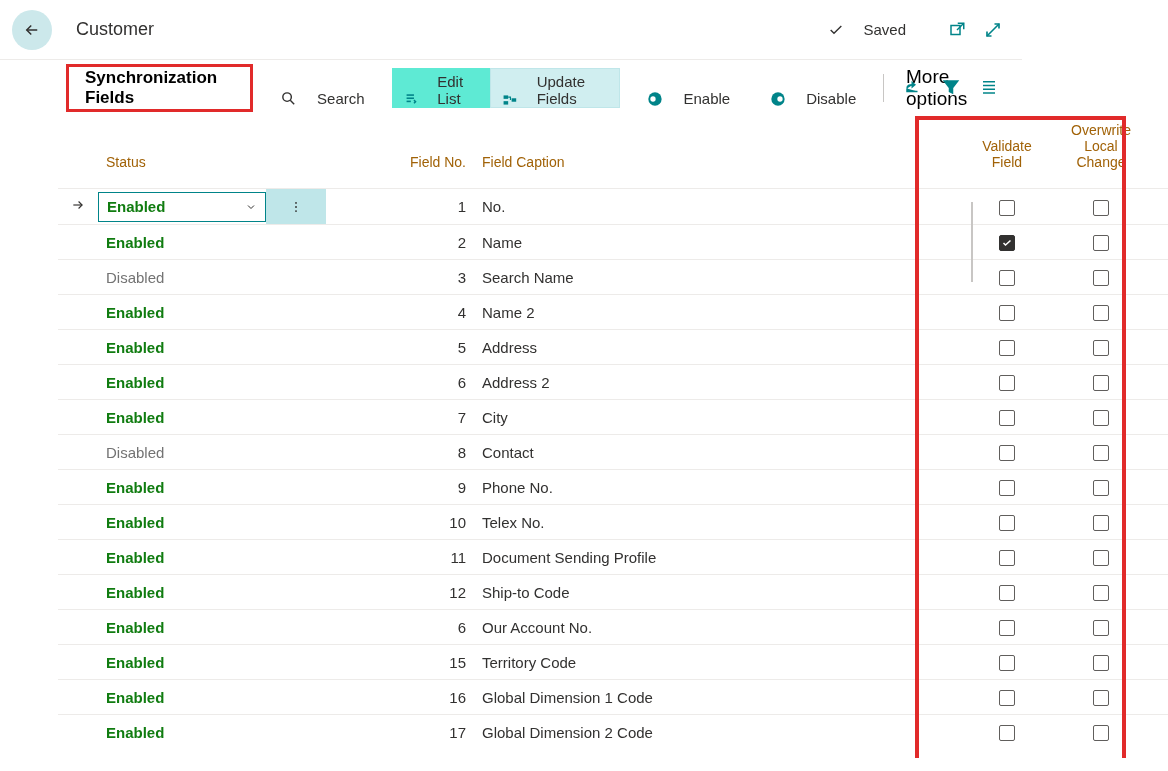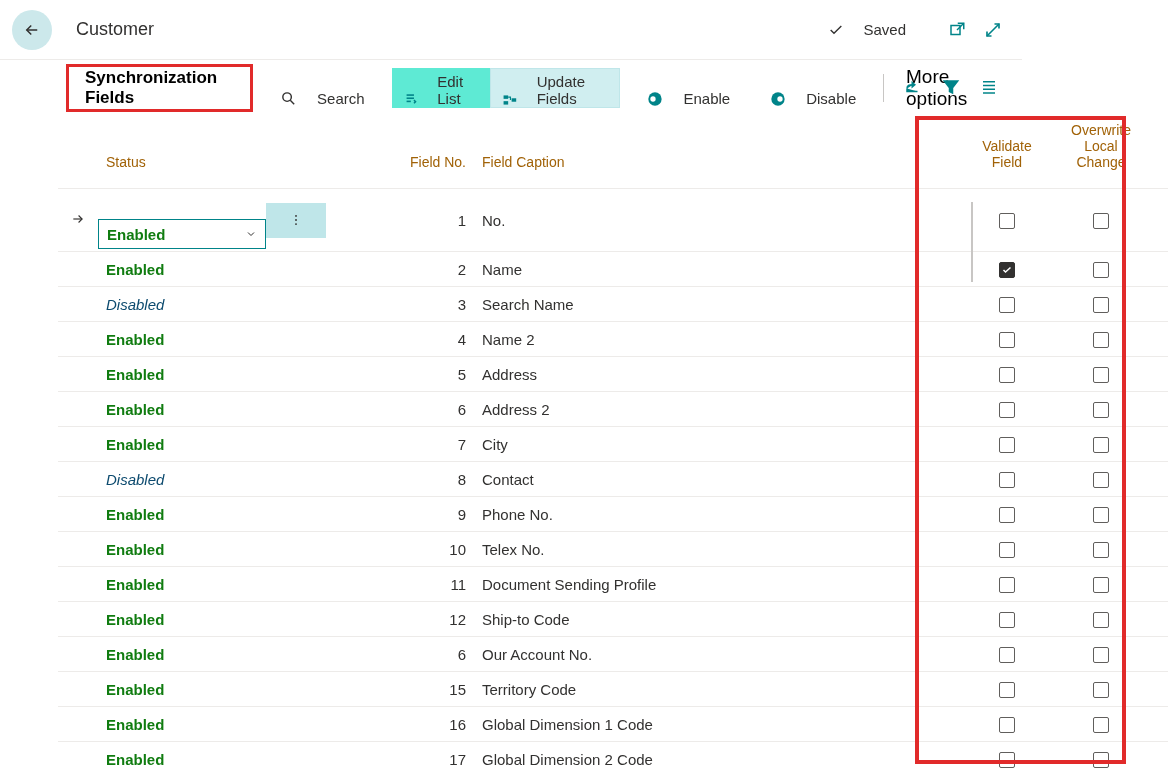--- a/index.html
+++ b/index.html
@@ -75,22 +75,22 @@
     vertical-align: middle;
   }
   .col-arrow   { width: 40px; }
   .col-status  { width: 168px; }
   .col-actions { width: 60px; }
   .col-fieldno { width: 148px; }
   .col-caption { }
   .col-validate{ width: 98px; }
   .col-overwrite{ width: 112px; padding-right: 30px !important; }
 
-  .status-enabled  { color: #107c10; font-weight: 600; margin-top: 28px; }
-  .status-disabled { color: #0c4a6e; font-style: italic; }
+  .status-enabled  { color: #107c10; font-weight: 600; }
+  .status-disabled { color: #737373; }
 
   .status-cell-dd {
     border: 1px solid #008489; height: 30px;
     display: flex; align-items: center; justify-content: space-between;
     padding: 0 8px;
   }
   .actions-sel {
     background: #bfe6e9; height: 35px;
     display:flex; align-items:center; justify-content:center;
   }

